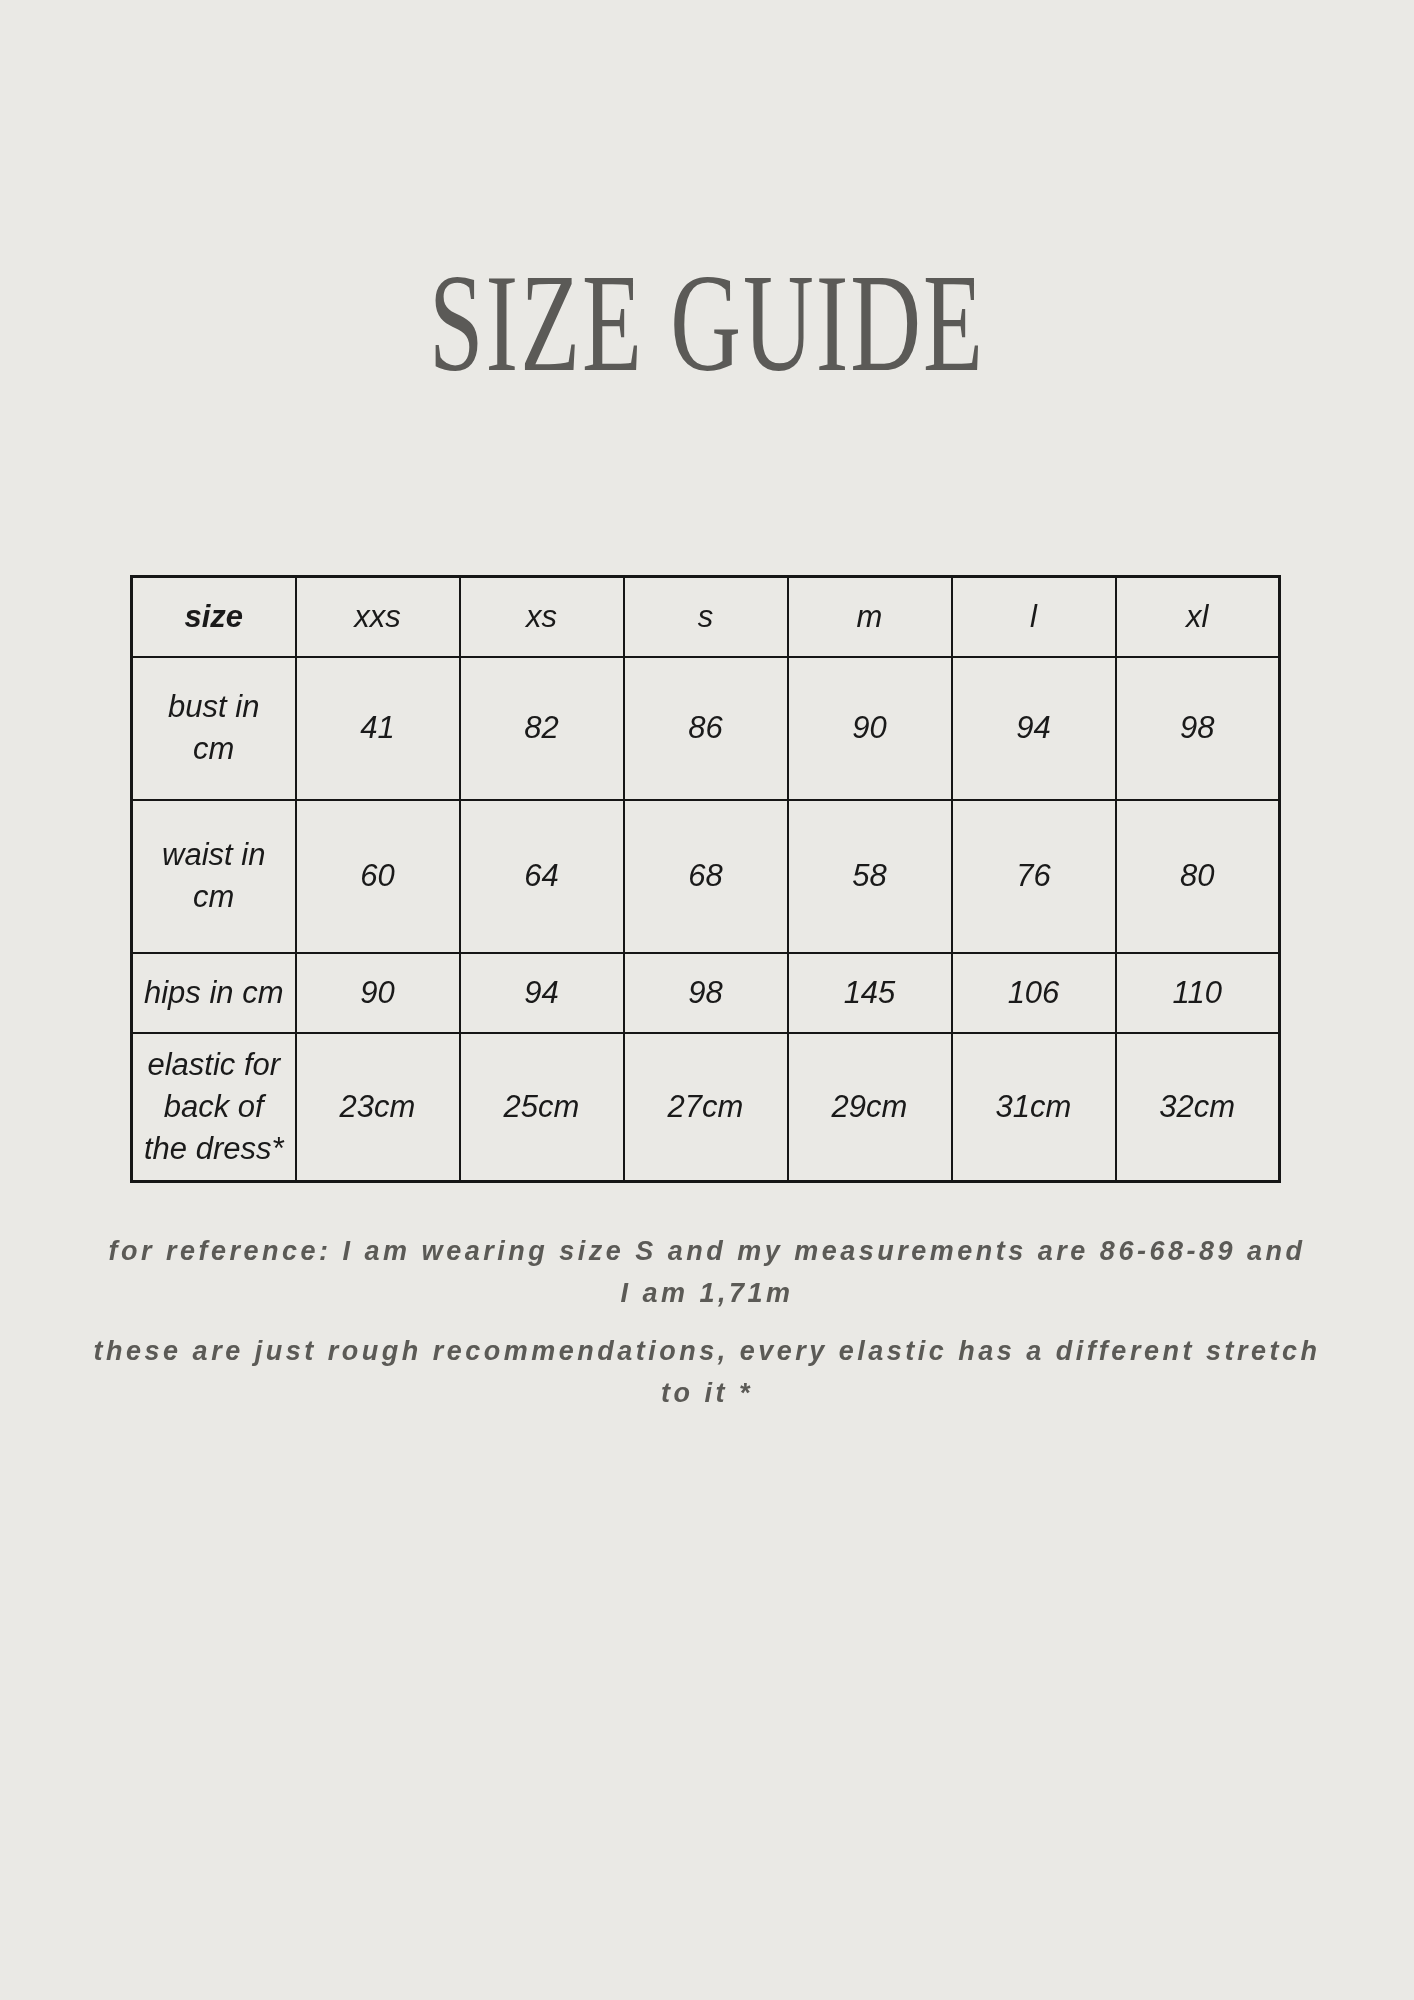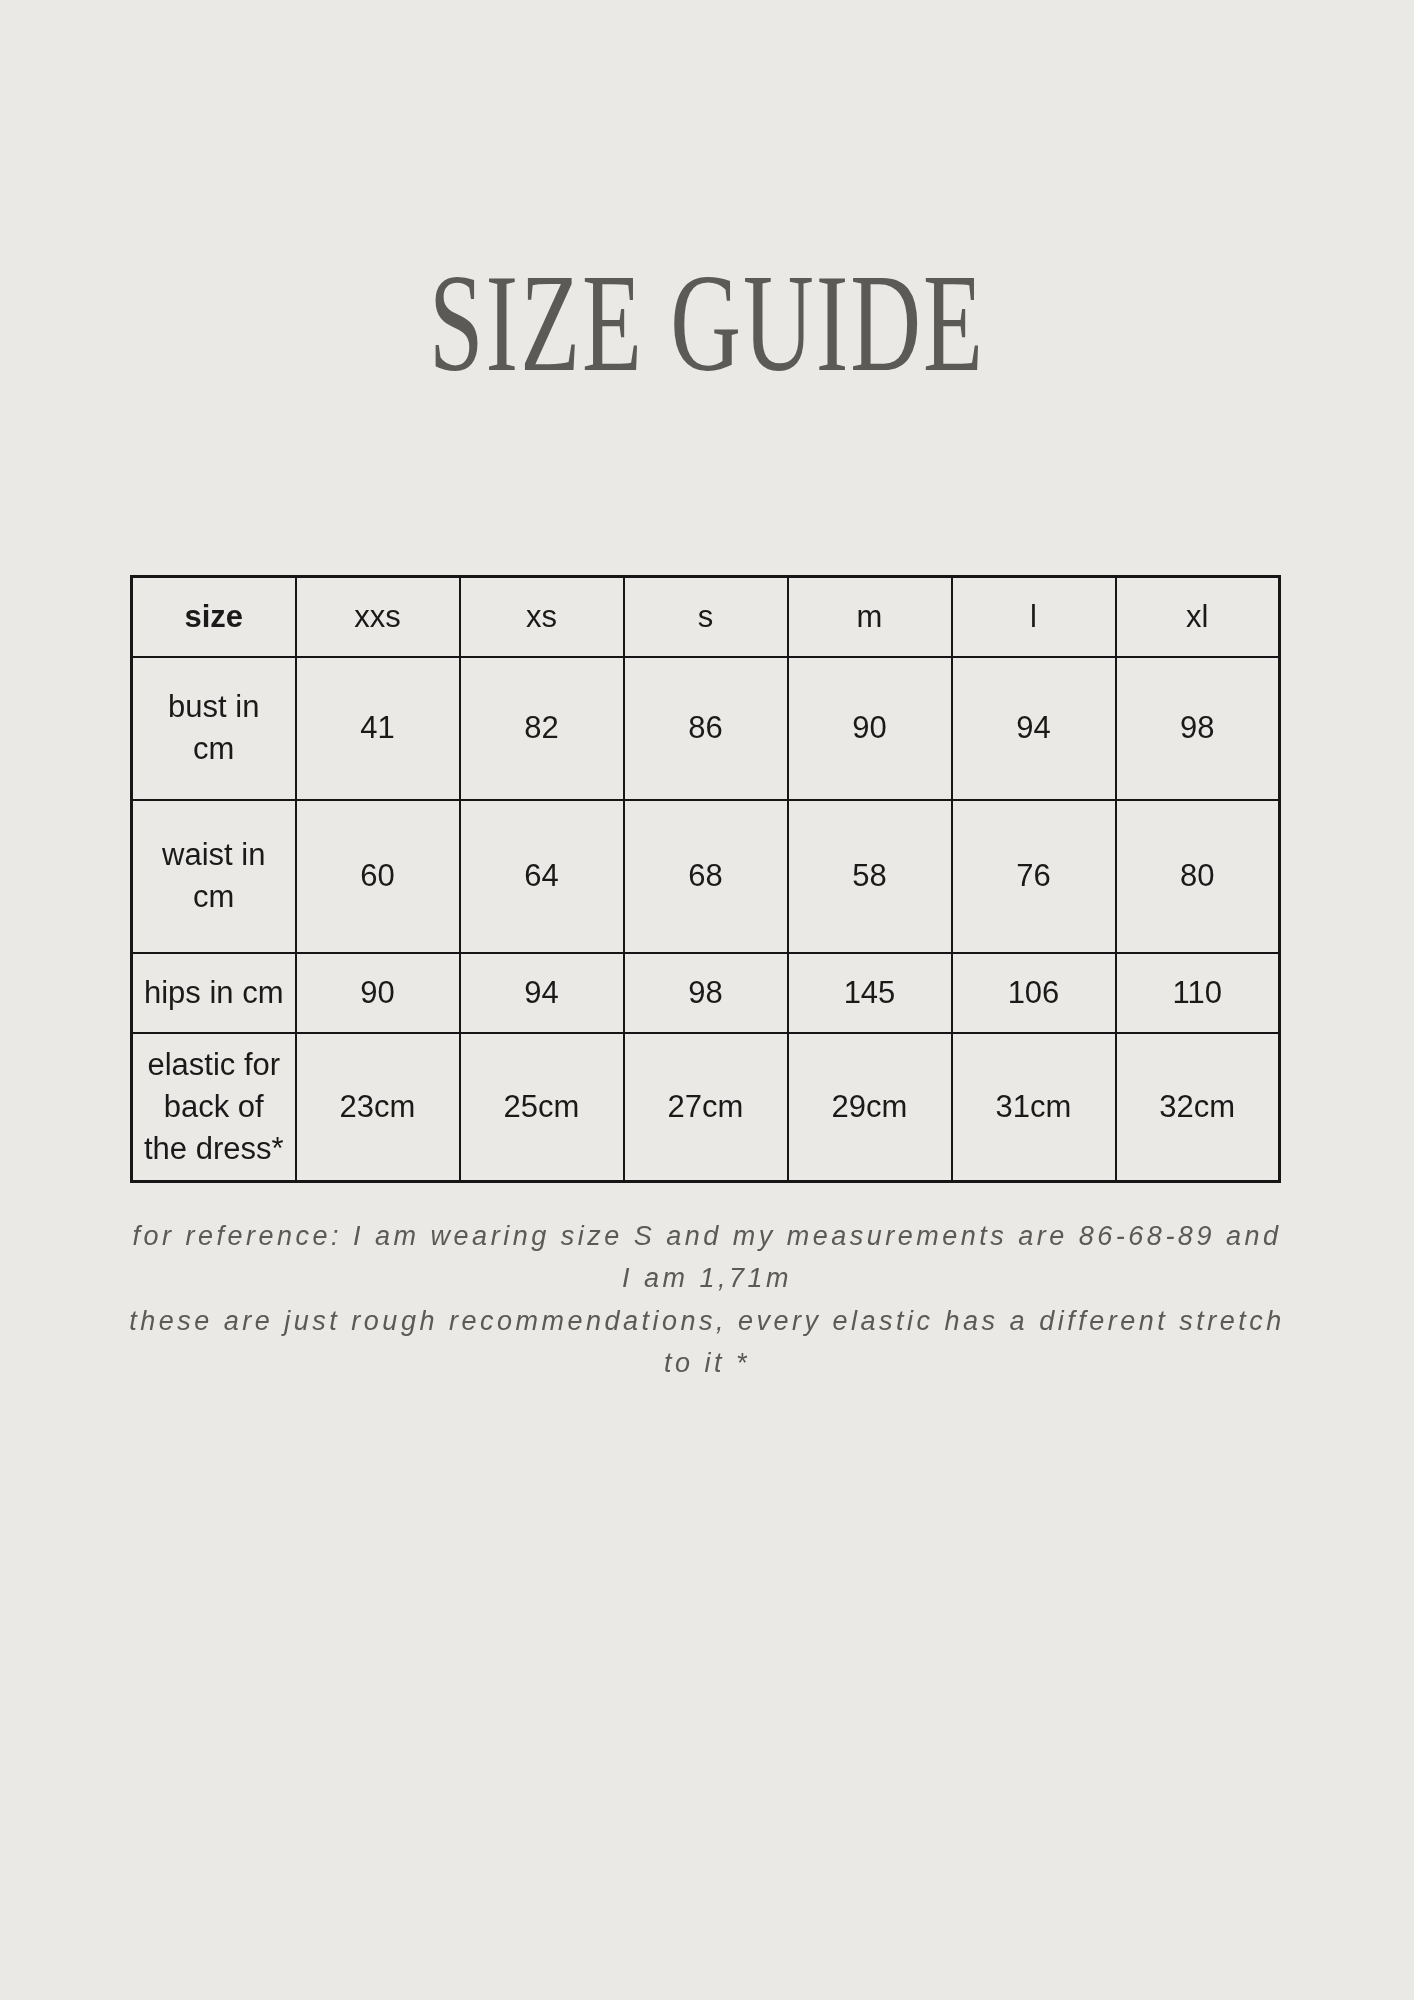--- a/index.html
+++ b/index.html
@@ -41,40 +41,41 @@
   table.size-table td {
     border: 2px solid #161616;
     text-align: center;
     vertical-align: middle;
     font-size: 31px;
     font-weight: 400;
     color: #1a1a1a;
     padding: 0 4px;
     white-space: pre-line;
     line-height: 1.35;
+    font-style: italic;
   }
   table.size-table th.corner { font-weight: 700; }
   tr.row-header  { height: 80px;  }
   tr.row-bust    { height: 143px; }
   tr.row-waist   { height: 153px; }
   tr.row-hips    { height: 80px; }
   tr.row-elastic { height: 149px; }
   .footnote {
     position: absolute;
     top: 1214px;
     left: 0;
     width: 100%;
     text-align: center;
     font-style: italic;
     font-size: 27px;
     letter-spacing: 3.5px;
     line-height: 42px;
     color: #5b5a56;
   }
-  .footnote p { margin: 1px; white-space: pre-line; }
+  .footnote p { margin: 16px; white-space: pre-line; font-weight: bold; }
 </style>
 </head>
 <body>
 
 <h1 class="title">SIZE GUIDE</h1>
 
 <table class="size-table">
   <colgroup>
     <col style="width:164px">
       <col style="width:164px">

